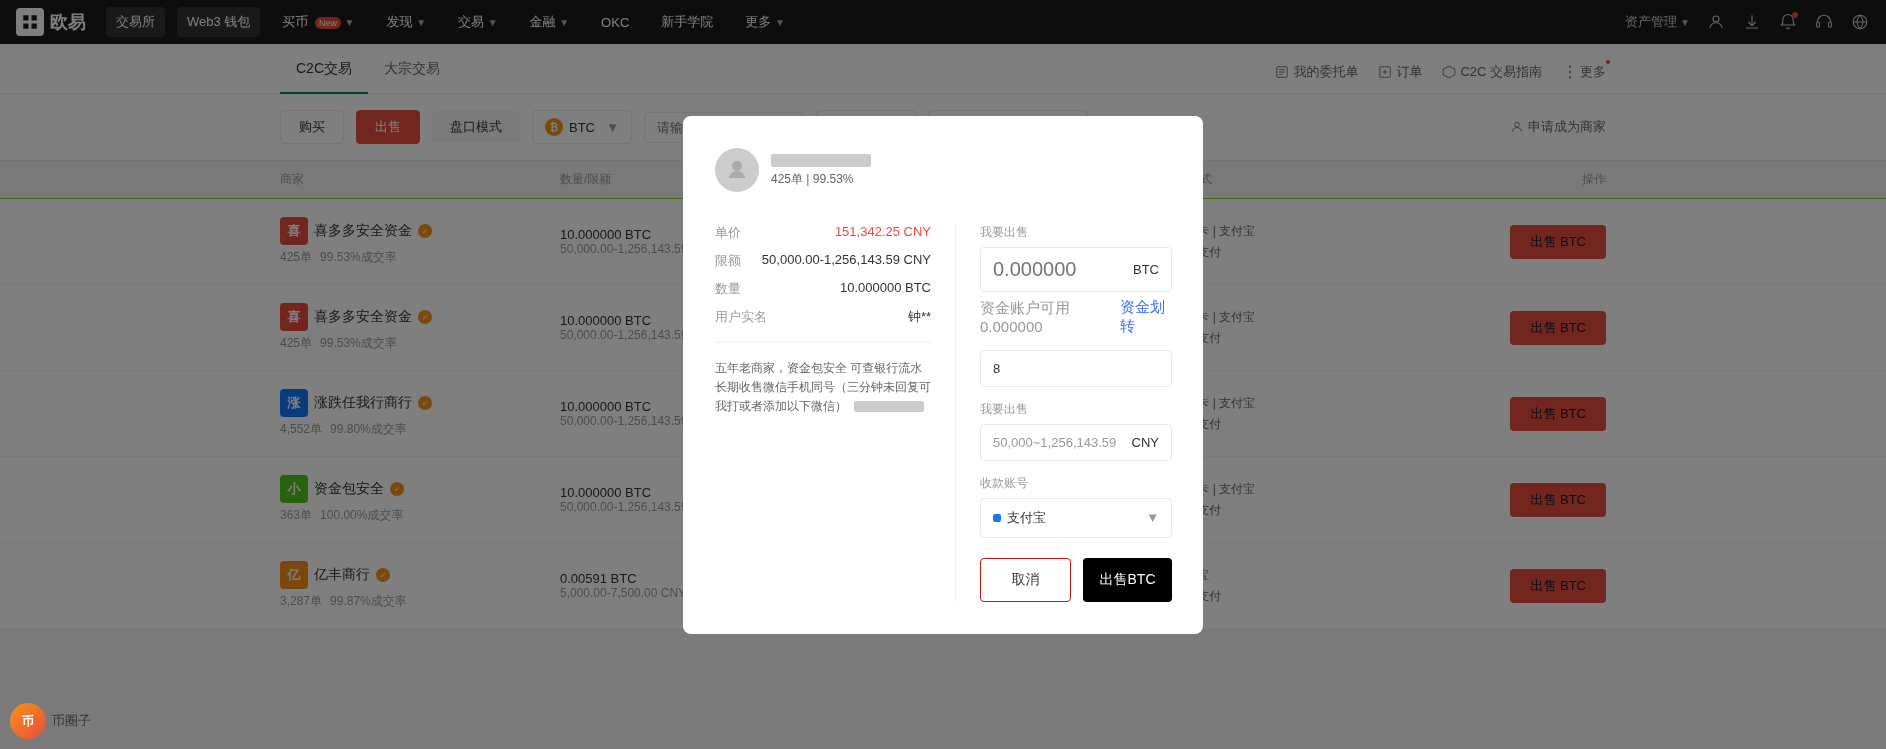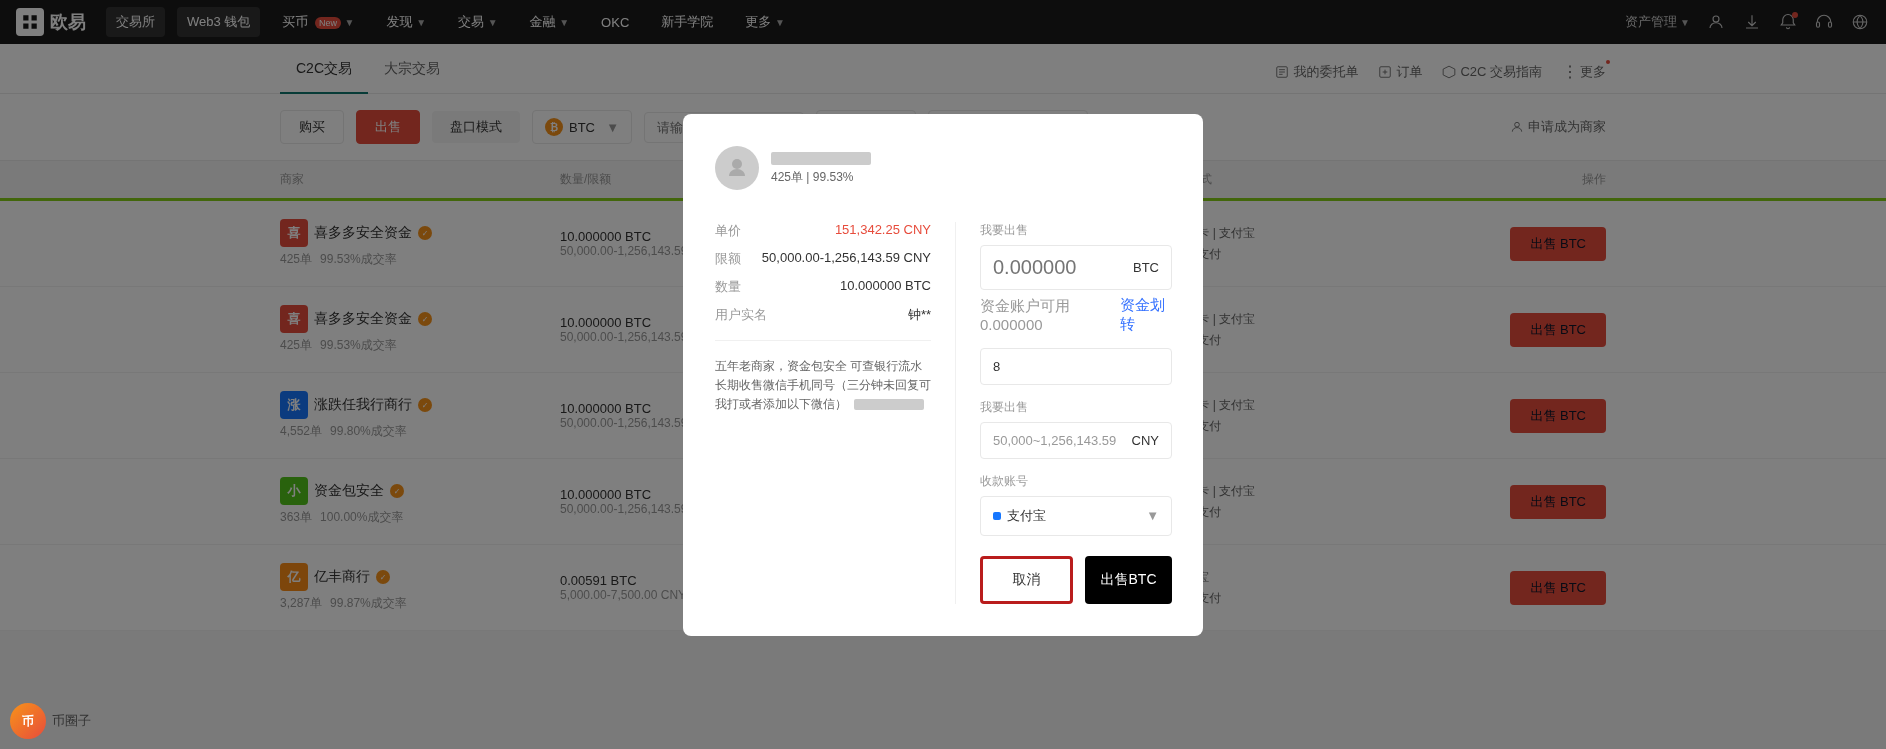--- a/index.html
+++ b/index.html
@@ -34,21 +34,21 @@
     .filter-btn.mode { background: #f5f5f5; border: none; }
     .filter-select { display: flex; align-items: center; gap: 6px; padding: 7px 12px; border: 1px solid #e8e8e8; border-radius: 4px; cursor: pointer; background: #fff; font-size: 13px; min-width: 100px; }
     .filter-select .arrow { margin-left: auto; color: #999; }
     .filter-input { padding: 7px 12px; border: 1px solid #e8e8e8; border-radius: 4px; font-size: 13px; width: 160px; color: #999; background: #fff; }
     .more-filter { display: flex; align-items: center; gap: 4px; color: #3370ff; cursor: pointer; font-size: 13px; }
     .apply-merchant { margin-left: auto; display: flex; align-items: center; gap: 4px; color: #666; font-size: 13px; cursor: pointer; }
     .btc-icon { width: 18px; height: 18px; background: #f7931a; border-radius: 50%; display: flex; align-items: center; justify-content: center; color: #fff; font-size: 10px; font-weight: bold; }
     .cny-icon { width: 18px; height: 18px; background: #e74c3c; border-radius: 50%; display: flex; align-items: center; justify-content: center; color: #fff; font-size: 9px; font-weight: bold; }
 
     
-    .table-header { display: grid; grid-template-columns: 280px 1fr 1fr 1fr 140px; padding: 10px 280px; background: #f5f5f5; color: #999; font-size: 12px; border-bottom: 3px solid #84cc16; }
+    .table-header { display: grid; grid-template-columns: 280px 1fr 1fr 1fr 140px; padding: 10px 280px; background: #f5f5f5; color: #999; font-size: 12px; border-bottom: 1px solid #84cc16; }
     .table-body { background: #f5f5f5; }
     .table-row { display: grid; grid-template-columns: 280px 1fr 1fr 1fr 140px; padding: 18px 280px; background: #fff; border-bottom: 1px solid #f0f0f0; align-items: center; }
     .merchant-info { display: flex; flex-direction: column; gap: 4px; }
     .merchant-name-row { display: flex; align-items: center; gap: 6px; font-size: 14px; font-weight: 500; }
     .merchant-avatar { width: 28px; height: 28px; border-radius: 4px; display: flex; align-items: center; justify-content: center; color: #fff; font-size: 13px; font-weight: bold; }
     .merchant-stats { color: #999; font-size: 12px; display: flex; gap: 8px; }
     .verified-badge { width: 14px; height: 14px; background: #f7931a; border-radius: 50%; display: inline-flex; align-items: center; justify-content: center; color: #fff; font-size: 8px; }
     .price-col { color: #e74c3c; font-size: 16px; font-weight: 500; }
     .price-unit { font-size: 12px; color: #999; }
     .payment-methods { display: flex; flex-direction: column; gap: 4px; font-size: 12px; color: #666; }
@@ -69,21 +69,21 @@
     .modal-price-value { color: #e74c3c; font-weight: 500; text-align: center; }
     .modal-divider { border: none; border-top: 1px solid #f0f0f0; margin: 16px 0; }
     .modal-desc { font-size: 12px; color: #666; line-height: 1.6; margin-top: 8px; }
     .modal-right { flex: 1; padding-left: 24px; border-left: 1px solid #f0f0f0; }
     .modal-input-group { margin-bottom: 14px; }
     .modal-input-label { font-size: 12px; color: #999; margin-bottom: 6px; }
     .modal-available { font-size: 15px; color: #999; display: flex; align-items: center; gap: 4px; margin-top: 6px; }
     .modal-available-link { color: #3370ff; cursor: pointer; }
     .modal-payment-select { width: 100%; border: 1px solid #e8e8e8; border-radius: 4px; padding: 10px 12px; font-size: 13px; display: flex; align-items: center; justify-content: space-between; cursor: pointer; }
     .modal-actions { display: flex; gap: 12px; margin-top: 20px; }
-    .modal-cancel-btn { flex: 1; padding: 12px; border: 3px solid #b91c1c; border-radius: 4px; background: #fff; cursor: pointer; font-size: 14px; color: #333; }
+    .modal-cancel-btn { flex: 1; padding: 12px; border: 1px solid #b91c1c; border-radius: 4px; background: #fff; cursor: pointer; font-size: 14px; color: #333; }
     .modal-sell-btn { flex: 1; padding: 12px; border: none; border-radius: 4px; background: #000; cursor: pointer; font-size: 14px; color: #fff; font-weight: 500; }
     .modal-content { display: flex; gap: 0; }
     .modal-left { flex: 0 0 240px; padding-right: 24px; }
     .input-box { border: 1px solid #e8e8e8; border-radius: 4px; padding: 10px 12px; display: flex; align-items: center; justify-content: space-between; }
     .receive-range { color: #999; font-size: 13px; }
 
     
     .watermark { position: fixed; bottom: 10px; left: 10px; display: flex; align-items: center; gap: 6px; z-index: 200; }
     .watermark-circle { width: 36px; height: 36px; border-radius: 50%; background: linear-gradient(135deg, #f7931a, #e74c3c); display: flex; align-items: center; justify-content: center; }
     .watermark-text { font-size: 13px; color: #333; font-weight: 500; }

